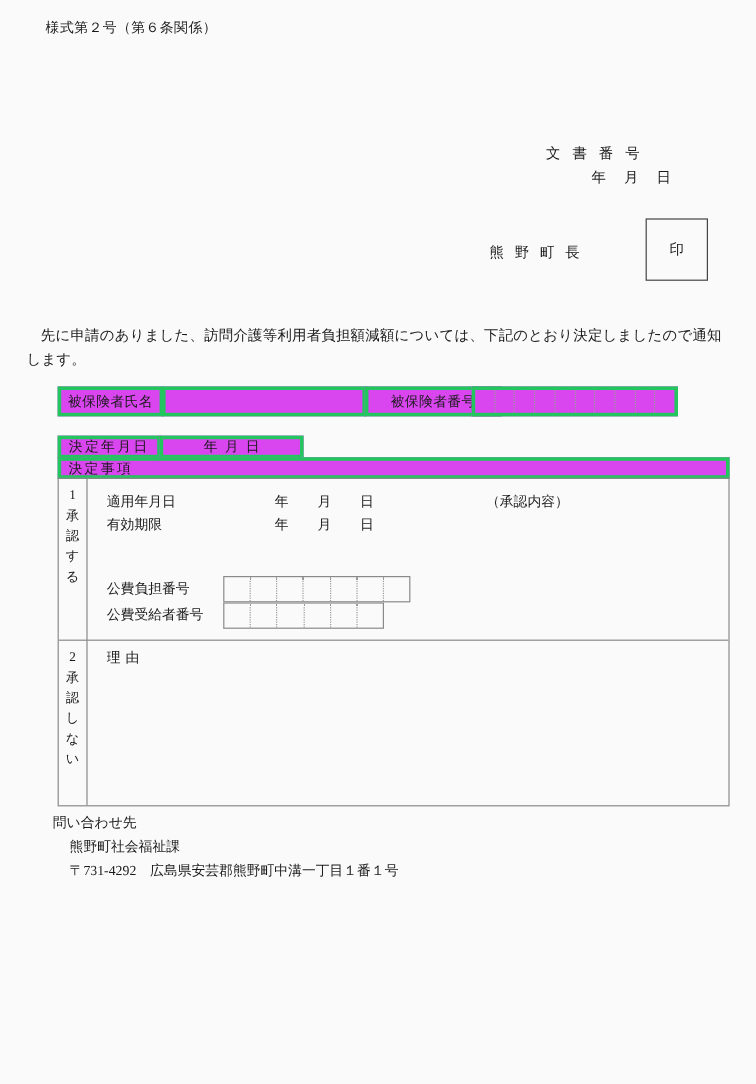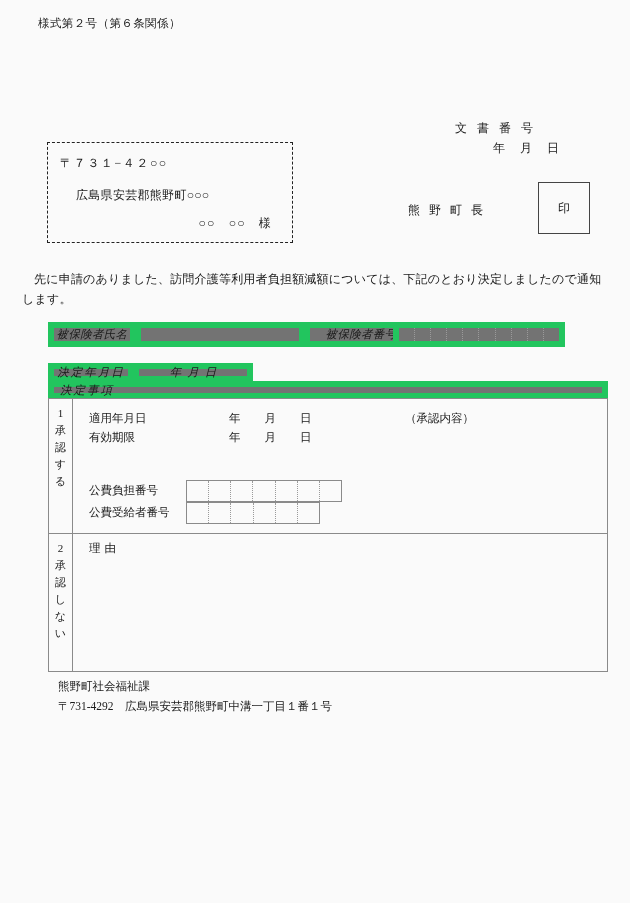--- a/index.html
+++ b/index.html
@@ -139,24 +139,23 @@
     top: 270px;
     width: 590px;
     font-size: 12px;
     line-height: 1.65;
     text-indent: 12px;
     letter-spacing: 0.2px;
   }
 
   
   .cellbox {
-    border: 6px solid #22c55e;
-    box-sizing: border-box;
-    background: #737373;
-    font-style: italic;
+    border: 3px solid #22c55e;
+    box-sizing: border-box;
+    background: #d946ef;
   }
 
   
   .insured-row {
     position: absolute;
     left: 48px;
     top: 322px;
     height: 25px;
   }
   .ins-name-label {
@@ -379,25 +378,20 @@
   .footer .f4 { margin-left: 14px; }
 </style>
 </head>
 <body>
 
 <div class="page">
 
   <div class="form-id">様式第２号（第６条関係）</div>
 
 
-  <div class="address-box">
-    <div class="addr-postal">〒７３１−４２○○</div>
-    <div class="addr-line">広島県安芸郡熊野町○○○</div>
-    <div class="addr-name">○○　○○　様</div>
-  </div>
 
   <div class="doc-no">文書番号</div>
   <div class="doc-date">年月日</div>
   <div class="issuer">熊野町長</div>
   <div class="seal-box">印</div>
 
   <div class="body-text">先に申請のありました、訪問介護等利用者負担額減額については、下記のとおり決定しましたので通知します。</div>
 
   <div class="insured-row">
     <div class="ins-name-label cellbox">被保険者氏名</div>
@@ -480,17 +474,18 @@
       <span>認</span>
       <span>し</span>
       <span>な</span>
       <span>い</span>
     </div>
 
     <div class="sec2-body">理由</div>
   </div>
 
   <div class="footer">
+    <div class="f1">問い合わせ先</div>
     <div class="f2">熊野町社会福祉課</div>
     <div class="f3">〒731-4292　広島県安芸郡熊野町中溝一丁目１番１号</div>
   </div>
 
 </div>
 
 </body></html>

